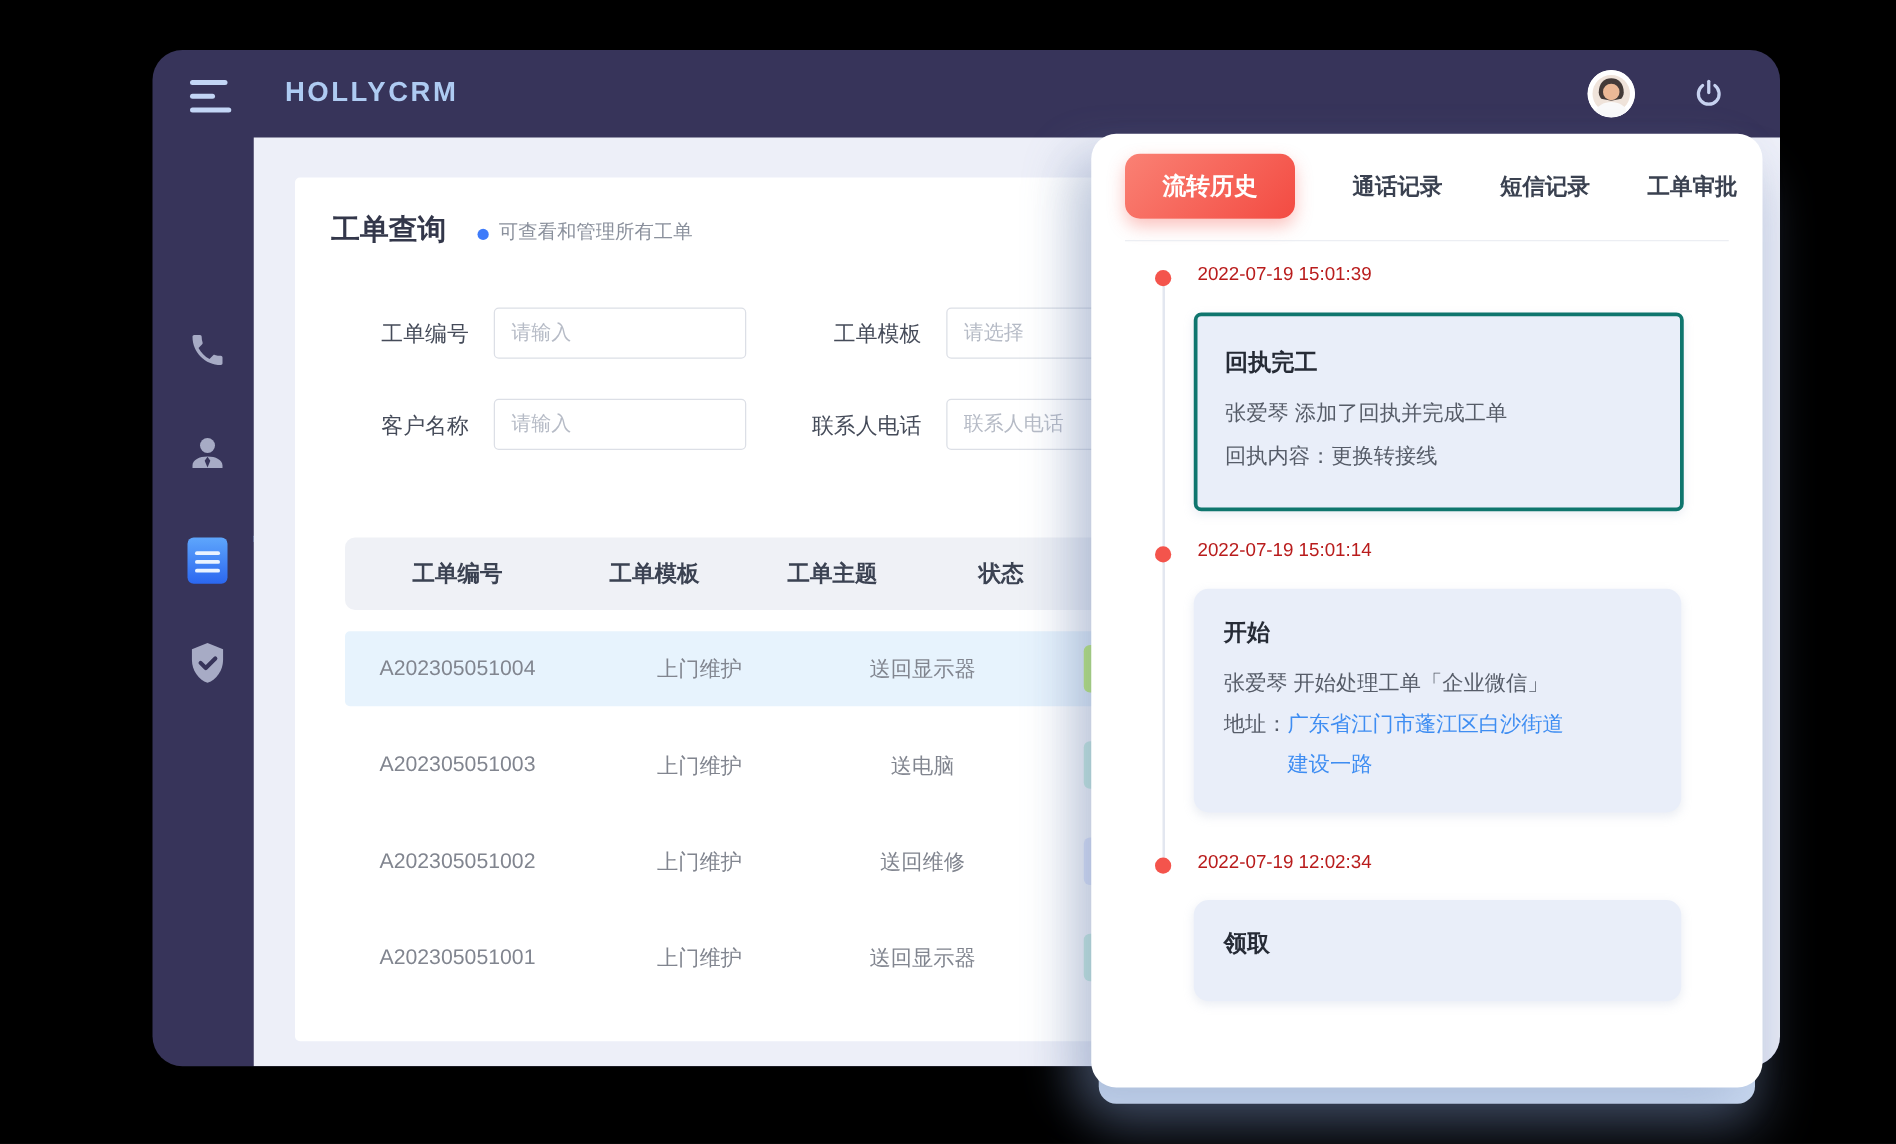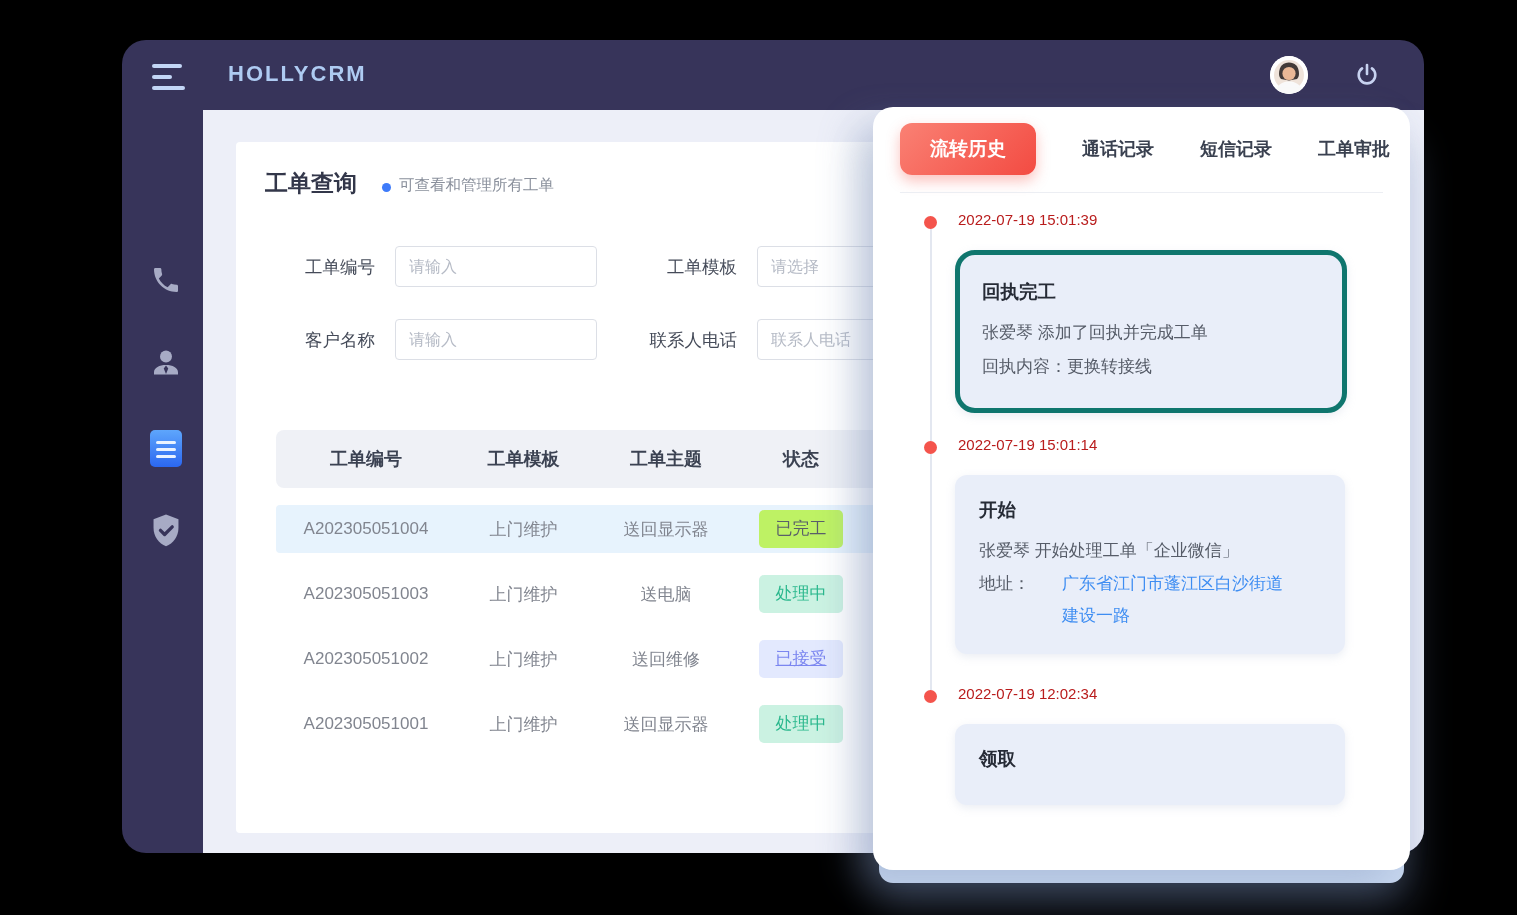--- a/index.html
+++ b/index.html
@@ -48,22 +48,22 @@
   .field label { font-size:17.5px; color:#454B59; display:block; }
   .lbl-box { position:absolute; text-align:right; }
   .field input { position:absolute; height:41px; border:1px solid #DCDFE6; border-radius:4px;
     padding:0 13px; font-size:16px; color:#333; outline:none; background:#fff;
     font-family:"Liberation Sans","DejaVu Sans",sans-serif; }
   .field input::placeholder { color:#B6BBC6; }
 
   .table { position:absolute; left:40px; top:288px; width:860px; }
   .t-head { display:flex; height:58px; align-items:center; background:#EFF1F6;
     border-radius:8px; font-size:18px; font-weight:bold; color:#3B4252; }
-  .t-row { display:flex; height:48px; align-items:center; margin-top:17px;
-    font-size:17px; color:#81858F; border-radius:4px; cursor:pointer; }
+  .t-row { display:flex; height:60px; align-items:center; margin-top:17px;
+    font-size:17px; color:#81858F; border-radius:4px; cursor:pointer;gap:36px; }
   .t-row.hl { background:#E7F3FD; }
   .c1 { width:180px; text-align:center; }
   .c2 { width:135px; text-align:center; }
   .c3 { width:150px; text-align:center; }
   .c4 { width:120px; text-align:center; }
   .badge { display:inline-block; min-width:84px; height:38px; line-height:38px;
     border-radius:5px; font-size:17px; padding:0 8px; }
   .badge.done { background:#bef264; color:#5A5F6A; }
   .badge.processing { background:#CBF2E2; color:#2BB88D; }
   .badge.accepted { background:#E3E9FE; color:#7B86F0;text-decoration:underline; }
@@ -88,24 +88,24 @@
   .tl-line { position:absolute; left:57px; top:18px; width:2px; height:474px; background:#E3E7F0; }
   .entry { position:relative; padding-left:82px; }
   .e1 { padding-top:8px; margin-bottom:23px; }
   .e2 { margin-bottom:31px; }
   .entry .tl-dot { position:absolute; left:51px; width:13px; height:13px;
     border-radius:50%; background:#F4544C; }
   .e1 .tl-dot { top:13px; } .e2 .tl-dot { top:5px; } .e3 .tl-dot { top:5px; }
   .tl-date { font-size:15px; color:#b91c1c; font-weight:500; height:25px; padding-left:3px; }
   .tl-card { margin-top:14px; width:390px; background:#E9EEF9; border-radius:12px;
     padding:22px 24px; box-shadow:0 3px 8px rgba(175,188,212,0.25); }
-  .tl-card.hl { border:5px solid #0f766e; border-radius:20px; padding:24px 22px; width:392px; }
+  .tl-card.hl { border:3px solid #0f766e; border-radius:6px; padding:24px 22px; width:392px; }
   .tl-title { font-size:18.5px; font-weight:bold; color:#262B36; margin-bottom:12px; }
   .tl-text { font-size:17px; color:#565C68; line-height:34px; }
-  .addr-row { display:flex; font-size:17px; line-height:32px;gap:32px; }
+  .addr-row { display:flex; font-size:17px; line-height:32px; }
   .addr-label { color:#565C68; white-space:nowrap; }
   .addr-link { color:#3E8DF2; font-weight:500; cursor:pointer; }
   .addr-link span { display:block; }
 
   svg { display:block; }
 </style>
 </head>
 <body>
 
 <div class="stage">

